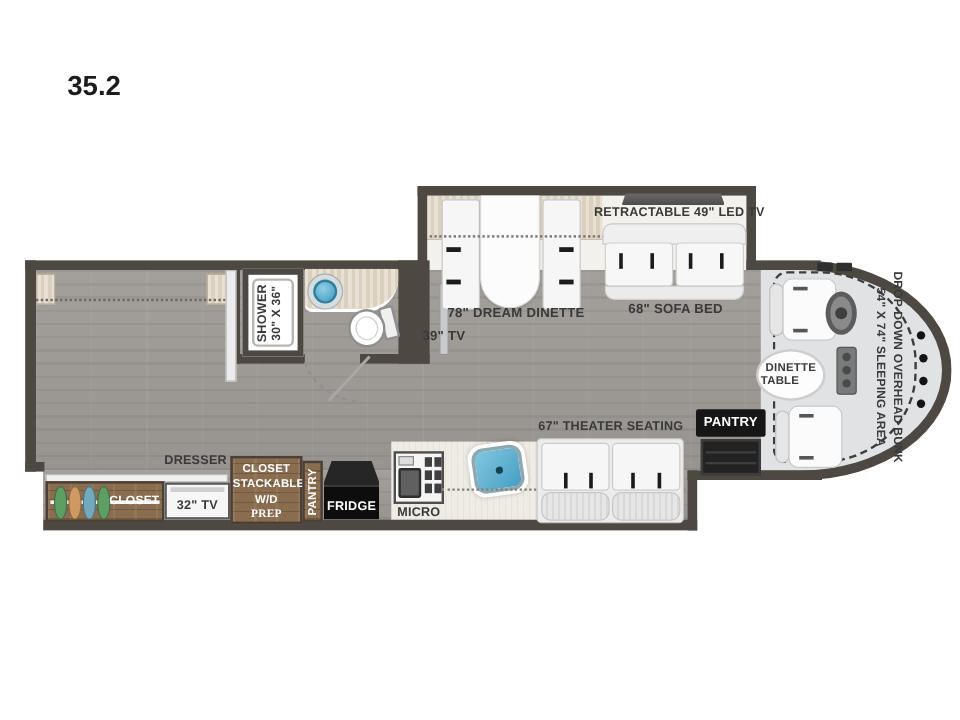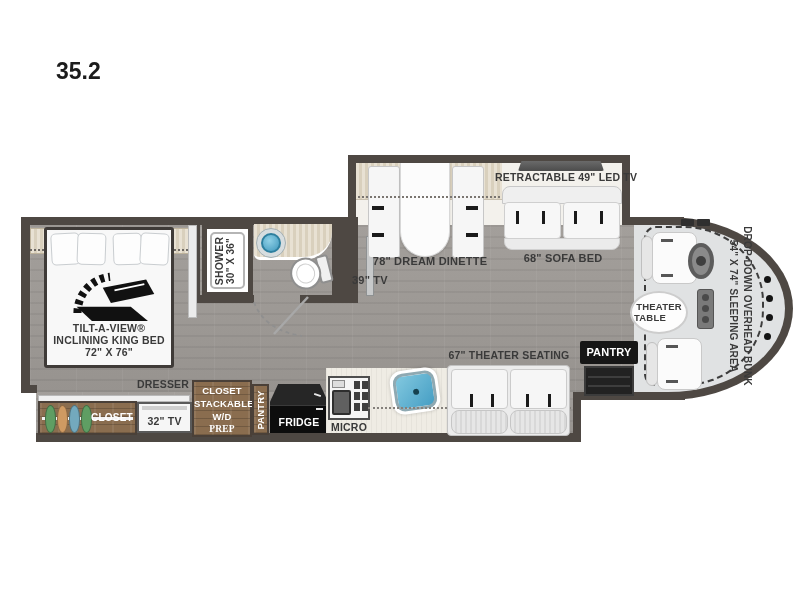--- a/index.html
+++ b/index.html
@@ -59,37 +59,20 @@
   <div class="wall" style="left:193px;top:222px;width:7px;height:81px;"></div>
   <div class="wall" style="left:193px;top:295px;width:61px;height:8px;"></div>
   <div class="wall" style="left:300px;top:295px;width:58px;height:8px;"></div>
   <div class="wall" style="left:332px;top:217px;width:26px;height:86px;"></div>
 
   <div class="valance" style="left:30px;top:228px;width:16px;height:26px;border:1px solid #bdb29b;box-sizing:border-box;"></div>
   <div class="valance" style="left:172px;top:228px;width:17px;height:26px;border:1px solid #bdb29b;box-sizing:border-box;"></div>
   <div class="dotted" style="left:30px;top:249px;width:166px;"></div>
   <div class="abs" style="left:188px;top:225px;width:9px;height:93px;background:#ececec;border:1px solid #bdbdbd;box-sizing:border-box;"></div>
 
-  <div class="abs" style="left:44px;top:227px;width:130px;height:141px;background:#f8f8f8;border:3px solid #3f3b38;border-radius:3px;box-sizing:border-box;">
-    <div class="abs" style="left:4px;top:3px;width:27px;height:30px;background:#fdfdfd;border:1px solid #c9cdd0;border-radius:5px;transform:rotate(-3deg);"></div>
-    <div class="abs" style="left:30px;top:3px;width:27px;height:30px;background:#fdfdfd;border:1px solid #c9cdd0;border-radius:5px;transform:rotate(2deg);"></div>
-    <div class="abs" style="left:66px;top:3px;width:27px;height:30px;background:#fdfdfd;border:1px solid #c9cdd0;border-radius:5px;transform:rotate(-2deg);"></div>
-    <div class="abs" style="left:93px;top:3px;width:27px;height:30px;background:#fdfdfd;border:1px solid #c9cdd0;border-radius:5px;transform:rotate(3deg);"></div>
-    <div class="abs" style="left:13px;top:36px;">
-      <svg width="100" height="56" viewBox="0 0 100 62">
-        <path d="M14,52 A40,40 0 0 1 50,12" fill="none" stroke="#111" stroke-width="9" stroke-dasharray="5 4.5"></path>
-        <polygon points="42,24 90,15 99,31 51,41" fill="#111"></polygon>
-        <path d="M55,27 88,20" stroke="#fff" stroke-width="2" fill="none"></path>
-        <polygon points="13,45 73,45 92,61 30,61" fill="#111"></polygon>
-      </svg>
-    </div>
-    <div class="label" style="left:0;right:0;top:92px;font-size:10.5px;">TILT-A-VIEW®</div>
-    <div class="label" style="left:0;right:0;top:104px;font-size:10.5px;">INCLINING KING BED</div>
-    <div class="label" style="left:0;right:0;top:116px;font-size:10.5px;">72" X 76"</div>
-  </div>
 
   <div class="abs" style="left:202px;top:224px;width:51px;height:73px;background:#ffffff;border:5px solid #4e4843;box-sizing:border-box;">
     <div class="abs" style="left:3px;top:3px;right:3px;bottom:3px;border:2px solid #b5b5b5;border-radius:5px;"></div>
   </div>
   <div class="abs" style="left:196px;top:246px;width:64px;height:30px;transform:rotate(-90deg);text-align:center;">
     <div class="label" style="position:static;font-size:10.5px;">SHOWER</div>
     <div class="label" style="position:static;font-size:10px;">30" X 36"</div>
   </div>
 
   <div class="valance" style="left:254px;top:224px;width:78px;height:33px;border-bottom:3px solid #ffffff;border-bottom-right-radius:28px;border-bottom-left-radius:6px;"></div>
@@ -160,21 +143,21 @@
     <div class="label wlabel" style="left:0;right:0;top:16px;font-size:9.5px;">STACKABLE</div>
     <div class="label wlabel" style="left:0;right:0;top:29px;font-size:9.5px;">W/D</div>
     <div class="label wlabel" style="left:0;right:0;top:42px;font-size:9.5px;font-family:Liberation Serif, serif;">PREP</div>
   </div>
 
   <div class="wood" style="left:252px;top:384px;width:17px;height:51px;"></div>
   <div class="abs" style="left:236px;top:404px;width:50px;height:12px;transform:rotate(-90deg);text-align:center;">
     <div class="label wlabel" style="position:static;font-size:9.5px;">PANTRY</div>
   </div>
 
-  <div class="abs" style="left:270px;top:384px;width:58px;height:49px;background:linear-gradient(180deg,#262626 0 42%,#3a3a3a 42% 45%,#0d0d0d 45%);clip-path:polygon(14% 0,86% 0,100% 36%,100% 100%,0 100%,0 36%);">
+  <div class="abs" style="left:270px;top:384px;width:46px;height:49px;background:linear-gradient(180deg,#262626 0 42%,#3a3a3a 42% 45%,#0d0d0d 45%);clip-path:polygon(14% 0,86% 0,100% 36%,100% 100%,0 100%,0 36%);">
     <div class="abs" style="left:44px;top:10px;width:7px;height:2px;background:#e8e8e8;transform:rotate(18deg);"></div>
     <div class="abs" style="left:46px;top:24px;width:7px;height:2px;background:#e8e8e8;"></div>
     <div class="label wlabel" style="left:0;right:0;top:32px;font-size:10.5px;">FRIDGE</div>
   </div>
 
   <div class="abs" style="left:326px;top:368px;width:122px;height:65px;background:#efece4;
               background-image:repeating-linear-gradient(90deg, rgba(0,0,0,.04) 0 1px, transparent 1px 5px);"></div>
 
   <div class="abs" style="left:328px;top:376px;width:42px;height:44px;background:#f5f5f5;border:2px solid #4e4e4e;box-sizing:border-box;">
     <div class="abs" style="left:2px;top:2px;width:13px;height:8px;background:#dddddd;border:1px solid #8a8a8a;box-sizing:border-box;"></div>
@@ -231,21 +214,21 @@
   <div class="abs" style="left:688px;top:243px;width:26px;height:36px;border-radius:50%;background:#8a8a8a;border:4px solid #5c5c5c;box-sizing:border-box;">
     <div class="abs" style="left:4px;top:9px;width:10px;height:10px;border-radius:50%;background:#3f3f3f;"></div>
   </div>
   <div class="abs" style="left:697px;top:289px;width:17px;height:40px;background:#7a7a7a;border:1px solid #555555;border-radius:3px;box-sizing:border-box;">
     <div class="abs" style="left:4px;top:4px;width:7px;height:7px;border-radius:50%;background:#4a4a4a;"></div>
     <div class="abs" style="left:4px;top:15px;width:7px;height:7px;border-radius:50%;background:#4a4a4a;"></div>
     <div class="abs" style="left:4px;top:26px;width:7px;height:7px;border-radius:50%;background:#4a4a4a;"></div>
   </div>
 
   <div class="abs" style="left:630px;top:291px;width:58px;height:43px;background:#fdfdfd;border:2px solid #cdcdcd;border-radius:50%;box-sizing:border-box;text-align:center;">
-    <div class="label" style="left:0;right:0;top:8px;font-size:9.5px;">THEATER</div>
+    <div class="label" style="left:0;right:0;top:8px;font-size:9.5px;">DINETTE</div>
     <div class="label" style="left:0;right:18px;top:19px;font-size:9.5px;">TABLE</div>
   </div>
 
   <div class="abs" style="left:646px;top:336px;width:58px;height:56px;">
     <div class="abs" style="left:0;top:6px;width:12px;height:44px;background:#e6e6e6;border:1px solid #bfbfbf;border-radius:6px;box-sizing:border-box;"></div>
     <div class="abs" style="left:11px;top:2px;width:45px;height:52px;background:#fbfbfb;border:1px solid #c9c9c9;border-radius:8px;box-sizing:border-box;"></div>
     <div class="abs" style="left:20px;top:9px;width:12px;height:3px;background:#565656;"></div>
     <div class="abs" style="left:20px;top:44px;width:12px;height:3px;background:#565656;"></div>
   </div>
 

